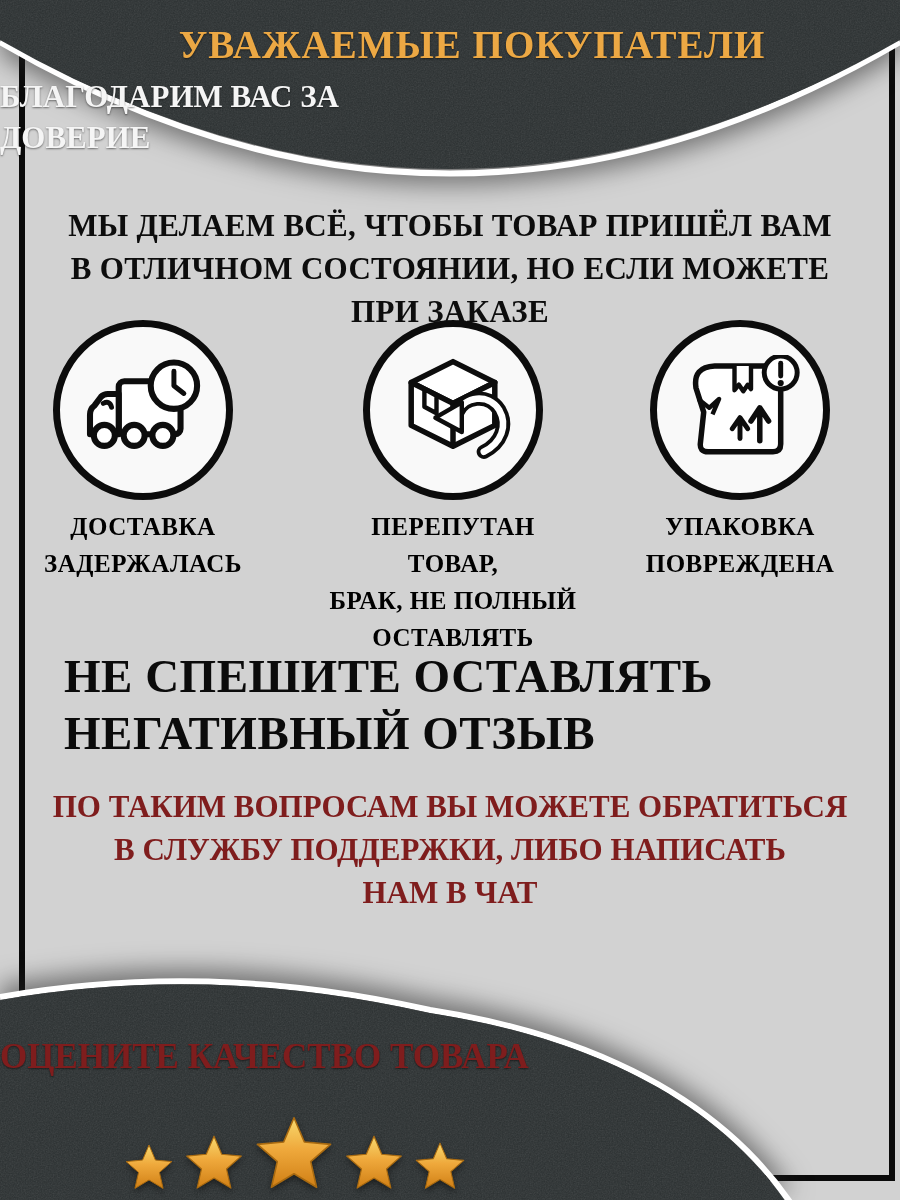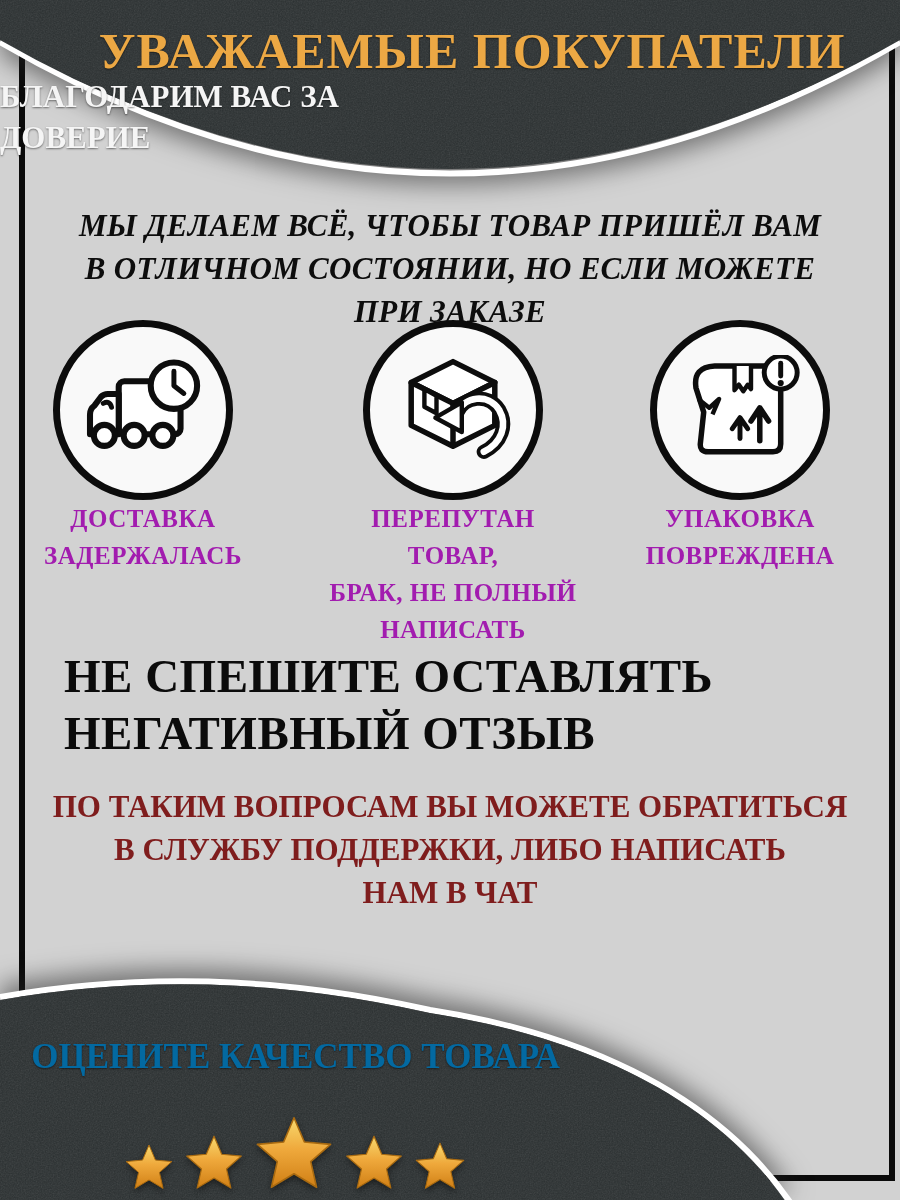--- a/index.html
+++ b/index.html
@@ -3,38 +3,38 @@
 <meta charset="utf-8">
 <style>
   html,body{margin:0;padding:0;}
   .page{position:relative;width:900px;height:1200px;background:#d2d2d2;overflow:hidden;
         font-family:"Liberation Serif","DejaVu Serif",serif;font-weight:bold;}
   .frame{position:absolute;left:19px;top:22px;right:5px;bottom:19px;border:6px solid #0a0a0a;}
   .panel-svg{position:absolute;left:0;width:900px;}
   #header-panel{top:0;height:310px;filter:drop-shadow(0 9px 12px rgba(35,35,35,.55));}
   #footer-panel{bottom:0;height:300px;filter:drop-shadow(0 -9px 12px rgba(35,35,35,.55));}
   .header-title{position:absolute;top:22px;left:0;right:0;text-align:center;
-    font-size:50px;letter-spacing:1px;color:#eca844;text-shadow:0 1px 2px rgba(0,0,0,.5);padding-left:44px;}
+    font-size:39px;letter-spacing:1px;color:#eca844;text-shadow:0 1px 2px rgba(0,0,0,.5);padding-left:44px;}
   .header-sub{position:absolute;top:76px;left:0;right:0;
     font-size:31px;line-height:41px;color:#f5f5f5;text-shadow:0 1px 2px rgba(0,0,0,.5);}
   .intro{position:absolute;top:204px;left:45px;right:45px;text-align:center;
-    font-size:31px;line-height:43px;color:#0d0d0d;letter-spacing:.3px;font-style:italic;}
+    font-size:31px;line-height:43px;color:#0d0d0d;letter-spacing:.3px;}
   .issue{position:absolute;top:320px;text-align:center;}
   #issue-1{left:33px;width:220px;}
   #issue-2{left:327px;width:252px;}
   #issue-3{left:623px;width:234px;}
   .circle{width:166px;height:166px;border-radius:50%;background:#f9f9f9;border:7px solid #0c0c0c;
     margin:0 auto;display:flex;align-items:center;justify-content:center;}
-  .issue-label{margin-top:0;font-size:25px;line-height:37px;color:#a21caf;letter-spacing:.5px;}
+  .issue-label{margin-top:8px;font-size:25px;line-height:37px;color:#000000;letter-spacing:.5px;}
   .main-heading{position:absolute;top:648px;left:64px;right:60px;text-align:left;
     font-size:47px;line-height:57px;color:#0b0b0b;letter-spacing:.5px;}
   .support{position:absolute;top:785px;left:35px;right:35px;text-align:center;
     font-size:31px;line-height:43px;color:#7f1d1d;}
-  .footer-title{position:absolute;top:1036px;left:0;width:560px;text-align:right;
-    font-size:35px;line-height:42px;color:#0369a1;text-shadow:0 1px 2px rgba(0,0,0,.5);}
+  .footer-title{position:absolute;top:1036px;left:0;width:560px;text-align:left;
+    font-size:35px;line-height:42px;color:#7f1d1d;text-shadow:0 1px 2px rgba(0,0,0,.5);}
   .stars{position:absolute;top:1106px;left:15px;width:560px;height:84px;
     display:flex;justify-content:center;align-items:flex-end;gap:10px;}
   .stars svg{filter:drop-shadow(0 3px 3px rgba(0,0,0,.45));}
   .icon-svg{display:block;}
 </style>
 </head>
 <body>
 
 <div class="page">
 
@@ -109,21 +109,21 @@
         </g>
         <path d="M56 44 L56 83" fill="none" stroke="#0d0d0d" stroke-width="5"></path>
         <path d="M60 52 C66 38 88 34 98 50 C106 64 100 80 84 88" fill="none" stroke="#0d0d0d" stroke-width="13" stroke-linecap="round"></path>
         <path d="M60 52 C66 38 88 34 98 50 C106 64 100 80 84 88" fill="none" stroke="#ffffff" stroke-width="6" stroke-linecap="round"></path>
         <polygon points="40,57 64,43 64,70" fill="#ffffff" stroke="#0d0d0d" stroke-width="4" stroke-linejoin="round"></polygon>
       </svg>
     </div>
     <div class="issue-label">
       <div>ПЕРЕПУТАН ТОВАР,</div>
       <div>БРАК, НЕ ПОЛНЫЙ</div>
-      <div>НАПИСАТЬ</div>
+      <div>ОСТАВЛЯТЬ</div>
     </div>
   </div>
 
   <div class="issue" id="issue-3">
     <div class="circle">
       <svg class="icon-svg" width="124" height="110" viewBox="0 0 112 100">
         <path d="M33 10 L86 10 Q93 10 93 17 L93 81 Q93 88 86 88 L27 88 Q19 88 20 80 L23 52 L16 30 Q13 11 33 10 Z" fill="#ffffff" stroke="#0d0d0d" stroke-width="5" stroke-linejoin="round"></path>
         <path d="M51 10 L51 32 L55 27 L59 33 L63 27 L66 31 L66 10" fill="#ffffff" stroke="#0d0d0d" stroke-width="4" stroke-linejoin="round"></path>
         <path d="M18 40 L28 48 L37 40 L31 54" fill="none" stroke="#0d0d0d" stroke-width="4" stroke-linejoin="round"></path>
         <path d="M56 76 L56 60 M49 67 L56 57 L63 67" fill="none" stroke="#0d0d0d" stroke-width="4.5" stroke-linecap="round" stroke-linejoin="round"></path>

